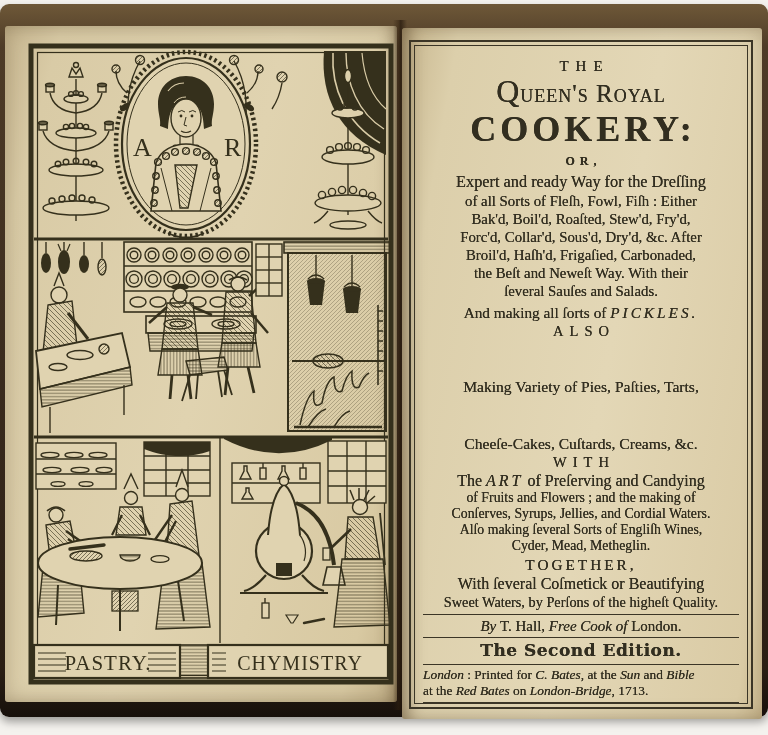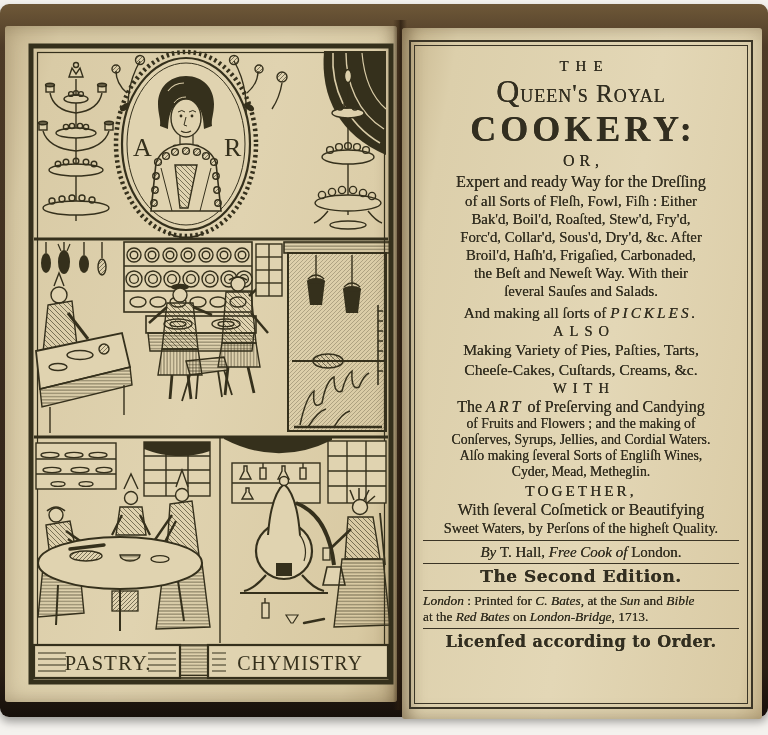--- a/index.html
+++ b/index.html
@@ -20,28 +20,28 @@
   .engraving{position:absolute;left:23px;top:17px;}
   
   .title-frame{position:absolute;left:7px;top:12px;right:9px;bottom:10px;border:2.5px solid #3b3526;}
   .title-frame-inner{position:absolute;left:3px;top:3px;right:3px;bottom:3px;border:1.3px solid #3b3526;
         padding:4px 8px 2px 8px;display:flex;flex-direction:column;align-items:center;text-align:center;
         color:#322e20;overflow:hidden;text-shadow:0 0 .4px currentColor;}
   .t-the{font-size:15px;line-height:20px;letter-spacing:7px;text-indent:7px;margin-top:6px;}
   .t-queens{display:block;font-size:25px;line-height:30px;font-variant:small-caps;letter-spacing:1px;}
   .t-queens::first-letter{font-size:32px;}
   .t-cookery{font-size:36px;line-height:40px;font-weight:bold;letter-spacing:4px;text-indent:4px;}
-  .t-or{font-size:16px;line-height:20px;letter-spacing:5px;text-indent:5px;margin:2px 17px 1px;}
+  .t-or{font-size:12px;line-height:20px;letter-spacing:5px;text-indent:5px;margin:2px 17px 1px;font-weight:bold;}
   .para{width:100%;}
   .para div{font-size:14.8px;line-height:18px;}
   .para div.l1{font-size:16.3px;line-height:20px;}
   .pickles{font-size:15.3px;line-height:19px;margin-top:3px;}
   .sp{letter-spacing:3px;font-style:italic;}
   .head-sp{font-size:14.5px;line-height:17px;letter-spacing:6px;text-indent:6px;margin-top:1px;}
-  .para-pies div{font-size:15.6px;line-height:19.5px;}
+  .para-pies div{font-size:15.6px;line-height:19.5px;margin-top:37px;}
   .para-art div{font-size:13.8px;line-height:16px;}
   .para-art div.l1{font-size:16px;line-height:19px;}
   .together{font-size:15.3px;line-height:19px;letter-spacing:3px;margin-top:1px;}
   .para-cos div{font-size:14.3px;line-height:17.8px;text-align:center;}
   .para-cos div.l1{font-size:16px;line-height:19.5px;}
   .rule{width:100%;border-top:1.6px solid #3b3526;margin:2.5px 0 2px;}
   .byline{font-size:15px;line-height:18px;}
   .edition,.license{font-family:"DejaVu Serif",serif;font-weight:bold;letter-spacing:.5px;}
   .edition{font-size:17px;line-height:21px;}
   .imprint{width:100%;text-align:left;}

